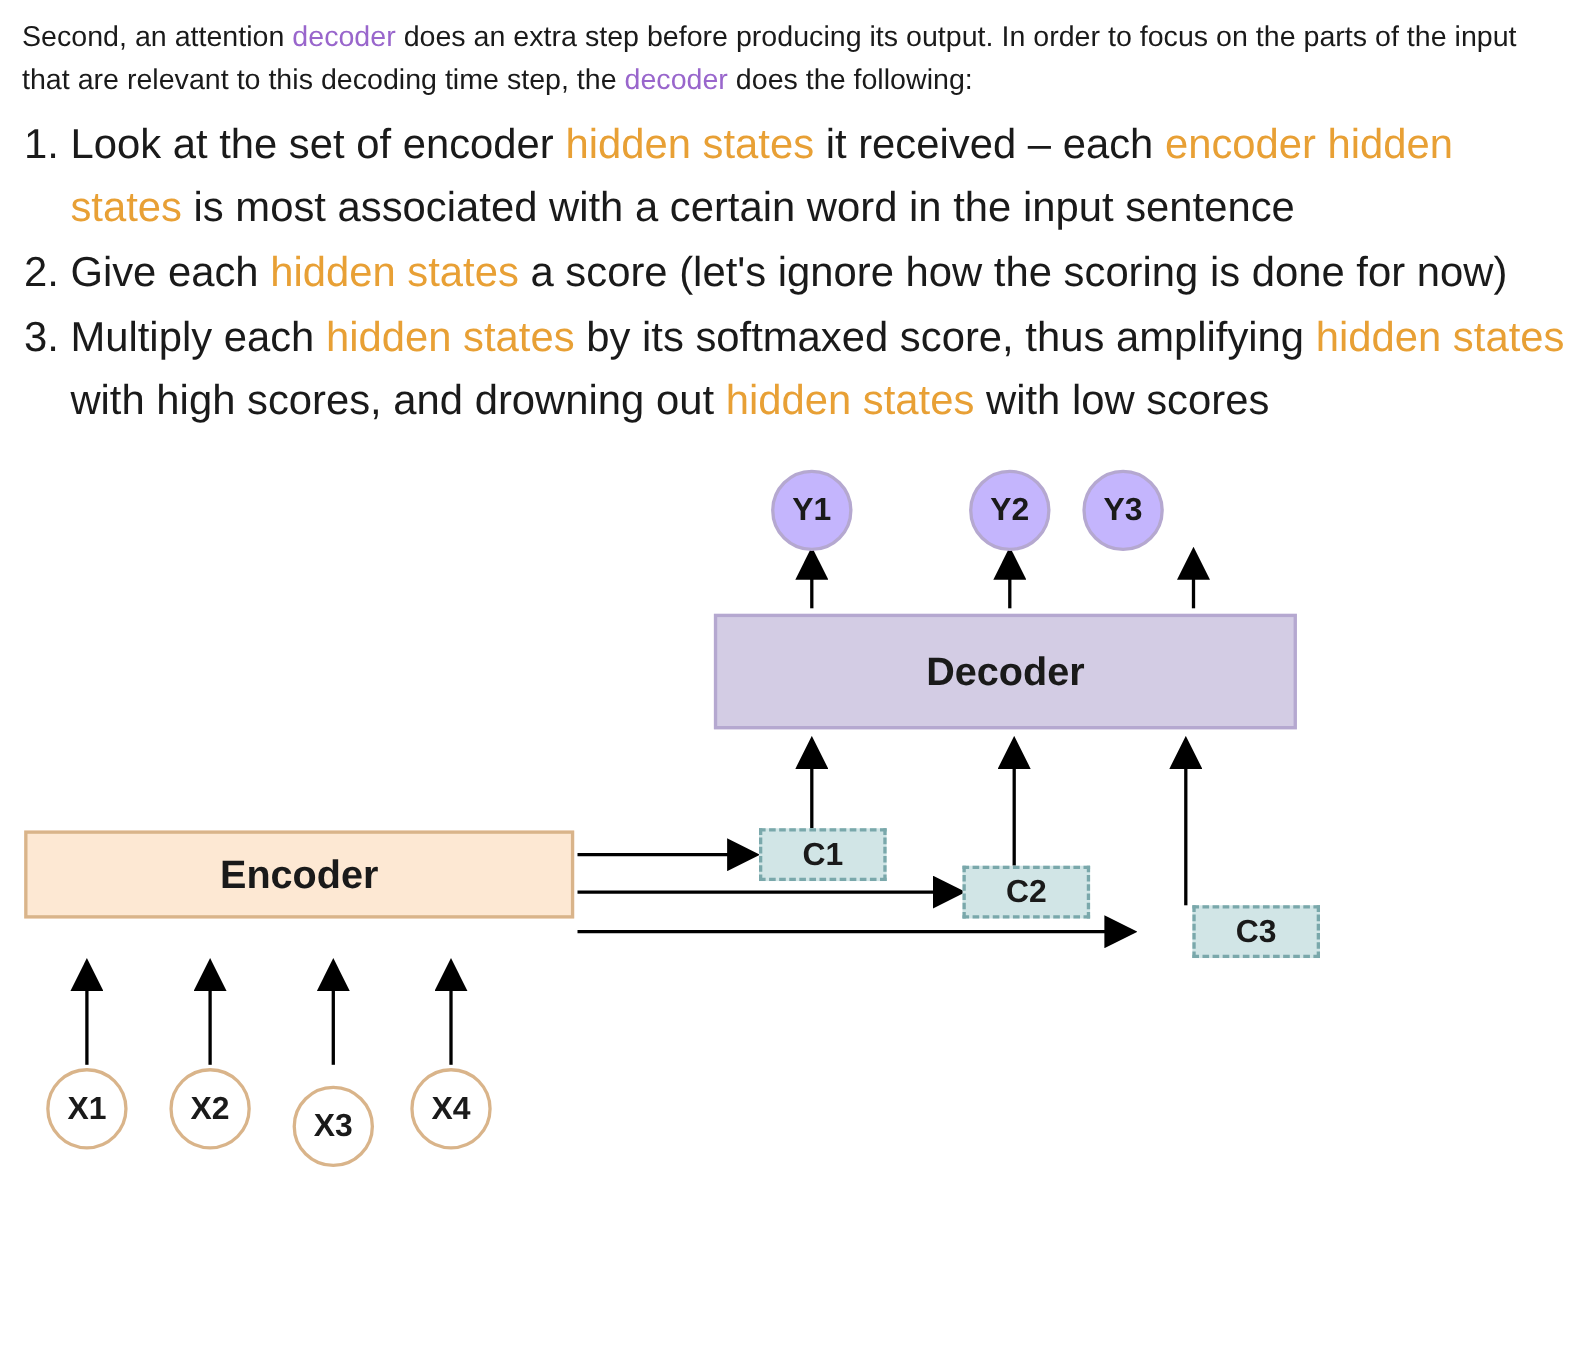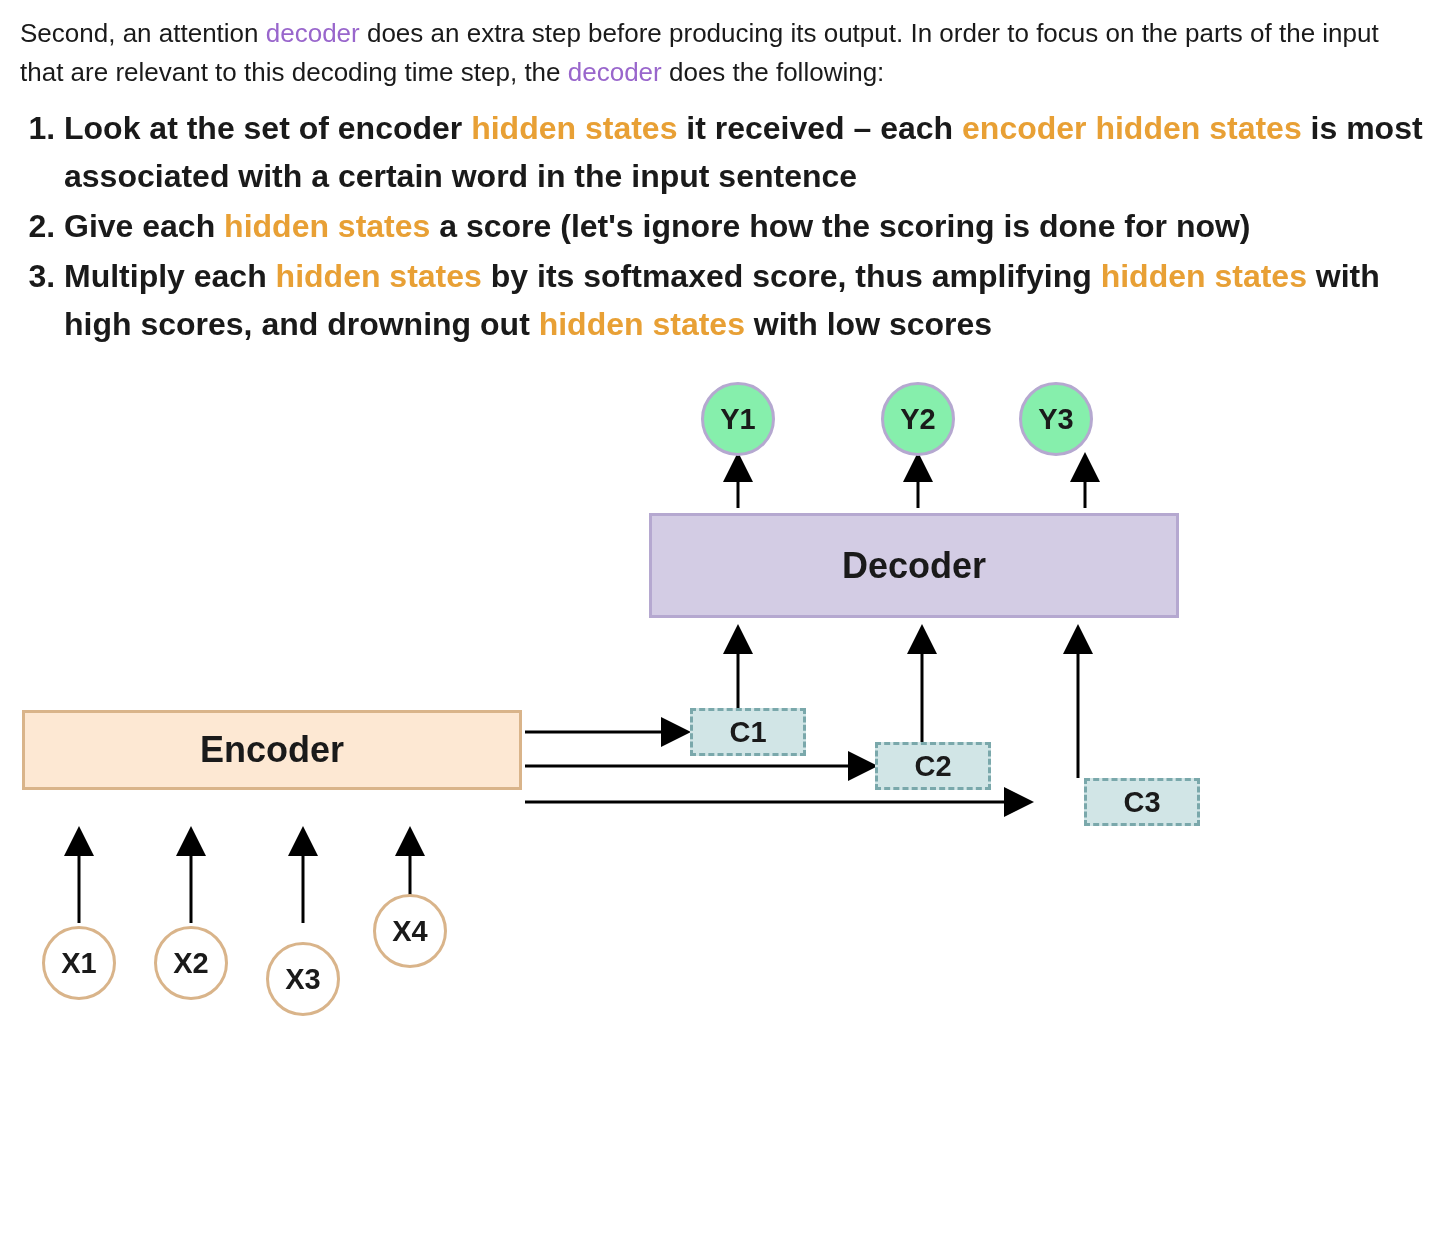--- a/index.html
+++ b/index.html
@@ -13,23 +13,22 @@
     }
     .text-block {
       padding: 14px 20px 4px 20px;
       font-size: 26px;
       line-height: 1.5;
     }
     .decoder-span { color: #9966cc; }
     .hidden-span { color: #e8a035; }
     ol.steps {
       padding: 8px 20px 8px 64px;
-      font-size: 32px;
+      font-size: 38px;
       line-height: 1.5;
-      font-weight: bold;
     }
     ol.steps li { margin-bottom: 2px; }
 
     .diagram {
       position: relative;
       width: 1447px;
       height: 780px;
     }
 
     .enc-box {
@@ -78,21 +77,21 @@
       height: 74px;
       border-radius: 50%;
       display: flex;
       align-items: center;
       justify-content: center;
       font-size: 29px;
       font-weight: 700;
       background: #fff;
     }
     .xnode { border: 3px solid #d9b48a; }
-    .ynode { border: 3px solid #b5a8d0; background: #86efac; }
+    .ynode { border: 3px solid #b5a8d0; background: #c4b5fd; }
 
     .watermark {
       position: absolute;
       right: 30px;
       bottom: 16px;
       font-size: 36px;
       color: rgba(140,140,140,0.55);
       font-family: "Segoe UI", Arial, sans-serif;
       letter-spacing: 1px;
       pointer-events: none;
@@ -154,20 +153,20 @@
 
   <div class="enc-box">Encoder</div>
   <div class="dec-box">Decoder</div>
 
   <div class="cnode" style="left:690px; top:350px;">C1</div>
   <div class="cnode" style="left:875px; top:384px;">C2</div>
   <div class="cnode" style="left:1084px; top:420px;">C3</div>
 
   <div class="ynode" style="left:701px; top:24px;">Y1</div>
   <div class="ynode" style="left:881px; top:24px;">Y2</div>
-  <div class="ynode" style="left:1019px; top:24px;">Y3</div>
+  <div class="ynode" style="left:984px; top:24px;">Y3</div>
 
   <div class="xnode" style="left:42px;  top:568px;">X1</div>
   <div class="xnode" style="left:154px; top:568px;">X2</div>
   <div class="xnode" style="left:266px; top:584px;">X3</div>
-  <div class="xnode" style="left:373px; top:536px;">X4</div>
+  <div class="xnode" style="left:373px; top:568px;">X4</div>
 
 </div>
 
 </body></html>

